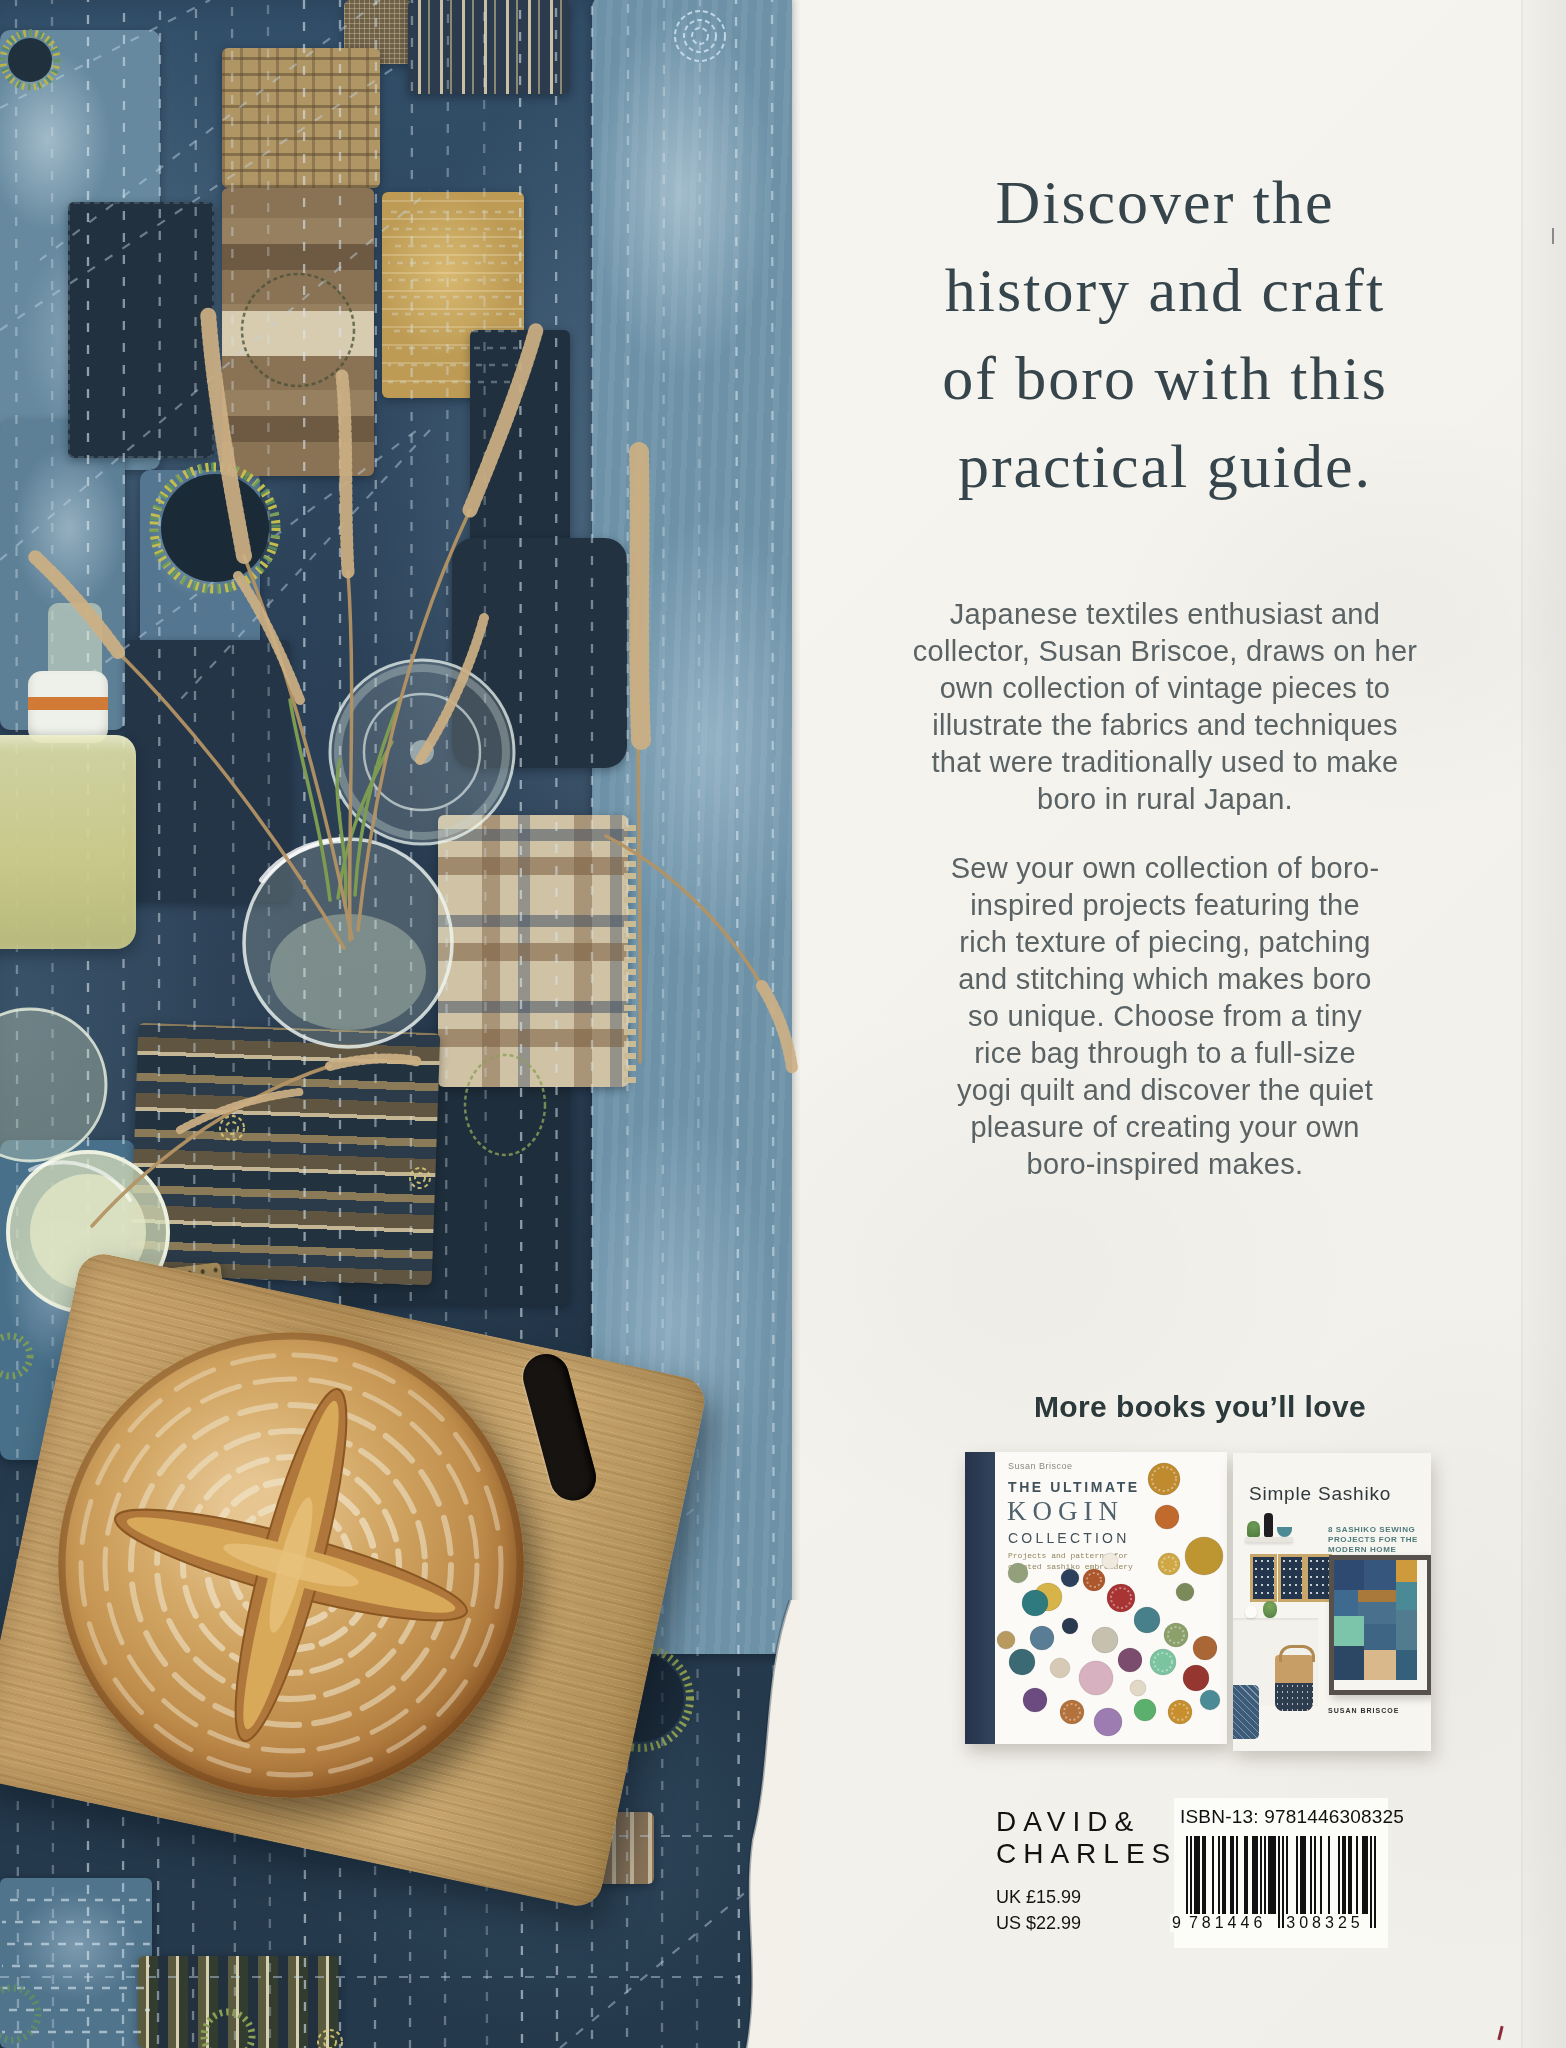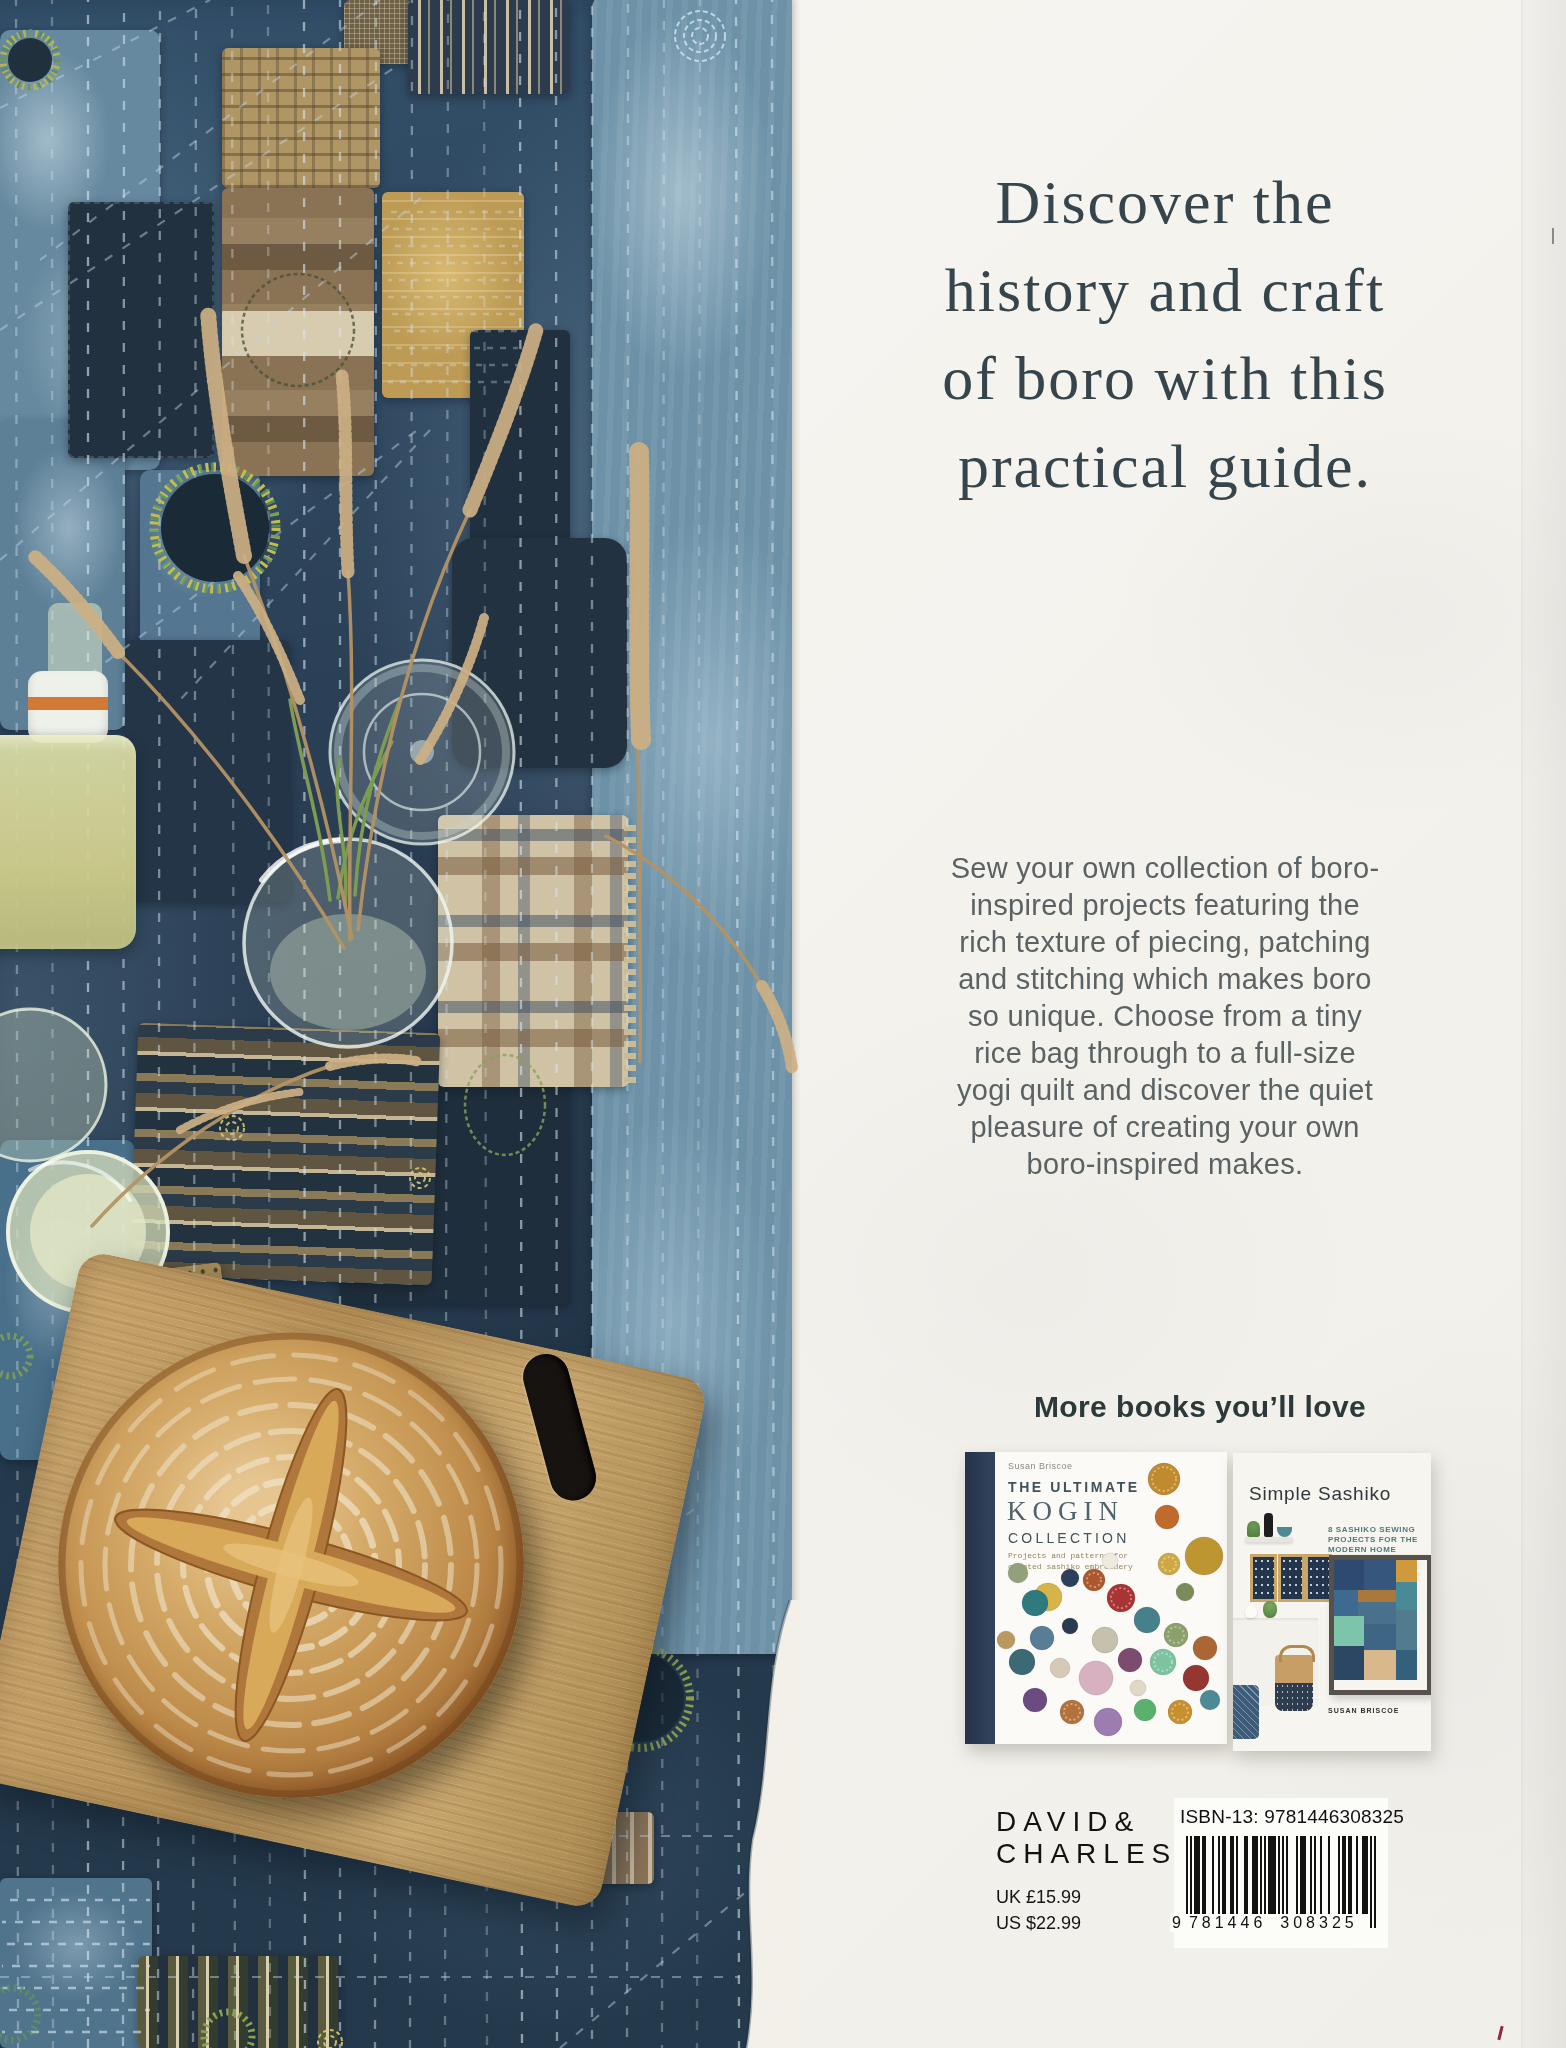--- a/index.html
+++ b/index.html
@@ -141,21 +141,21 @@
   .b2-author{left:95px;top:254px;font-size:7px;letter-spacing:1px;color:#2f2f2f;font-weight:700;}
   
   #pub-name{left:996px;top:1806px;font-size:28px;font-weight:500;letter-spacing:7px;line-height:32px;color:#121212;white-space:pre-line;}
   #prices{left:996px;top:1884px;font-size:18px;font-weight:500;line-height:26px;color:#141414;white-space:pre-line;}
   #isbn-box{left:1174px;top:1798px;width:214px;height:150px;background:#fcfcf9;}
   #isbn-label{left:1180px;top:1806px;font-size:19px;color:#101010;letter-spacing:.2px;}
   #barcode{left:1186px;top:1836px;width:190px;height:96px;}
   #barcode svg{position:absolute;left:0;top:0;}
   #barcode-digits{position:absolute;left:-16px;top:78px;width:214px;font-size:16px;letter-spacing:4px;color:#111;display:flex;}
   #barcode-digits span{background:#fcfcf9;padding:0 2px;}
-  .dg1{} .dg2{margin-left:10px;}
+  .dg1{} .dg2{margin-left:16px;}
 </style>
 </head>
 <body>
 
 <div id="page">
 
   <div id="photo" class="abs">
     <div class="abs quilt-base"></div>
     <div class="abs bnavy"></div>
     <div class="abs light-left patch"></div>
@@ -365,20 +365,26 @@
       </g>
     </svg>
   </div>
 
   <div class="abs paper-shade"></div>
 
   <div id="headline" class="abs">Discover the
 history and craft
 of boro with this
 practical guide.</div>
+  <div id="para1" class="abs body-par">Japanese textiles enthusiast and
+collector, Susan Briscoe, draws on her
+own collection of vintage pieces to
+illustrate the fabrics and techniques
+that were traditionally used to make
+boro in rural Japan.</div>
   <div id="para2" class="abs body-par">Sew your own collection of boro-
 inspired projects featuring the
 rich texture of piecing, patching
 and stitching which makes boro
 so unique. Choose from a tiny
 rice bag through to a full-size
 yogi quilt and discover the quiet
 pleasure of creating your own
 boro-inspired makes.</div>
 

